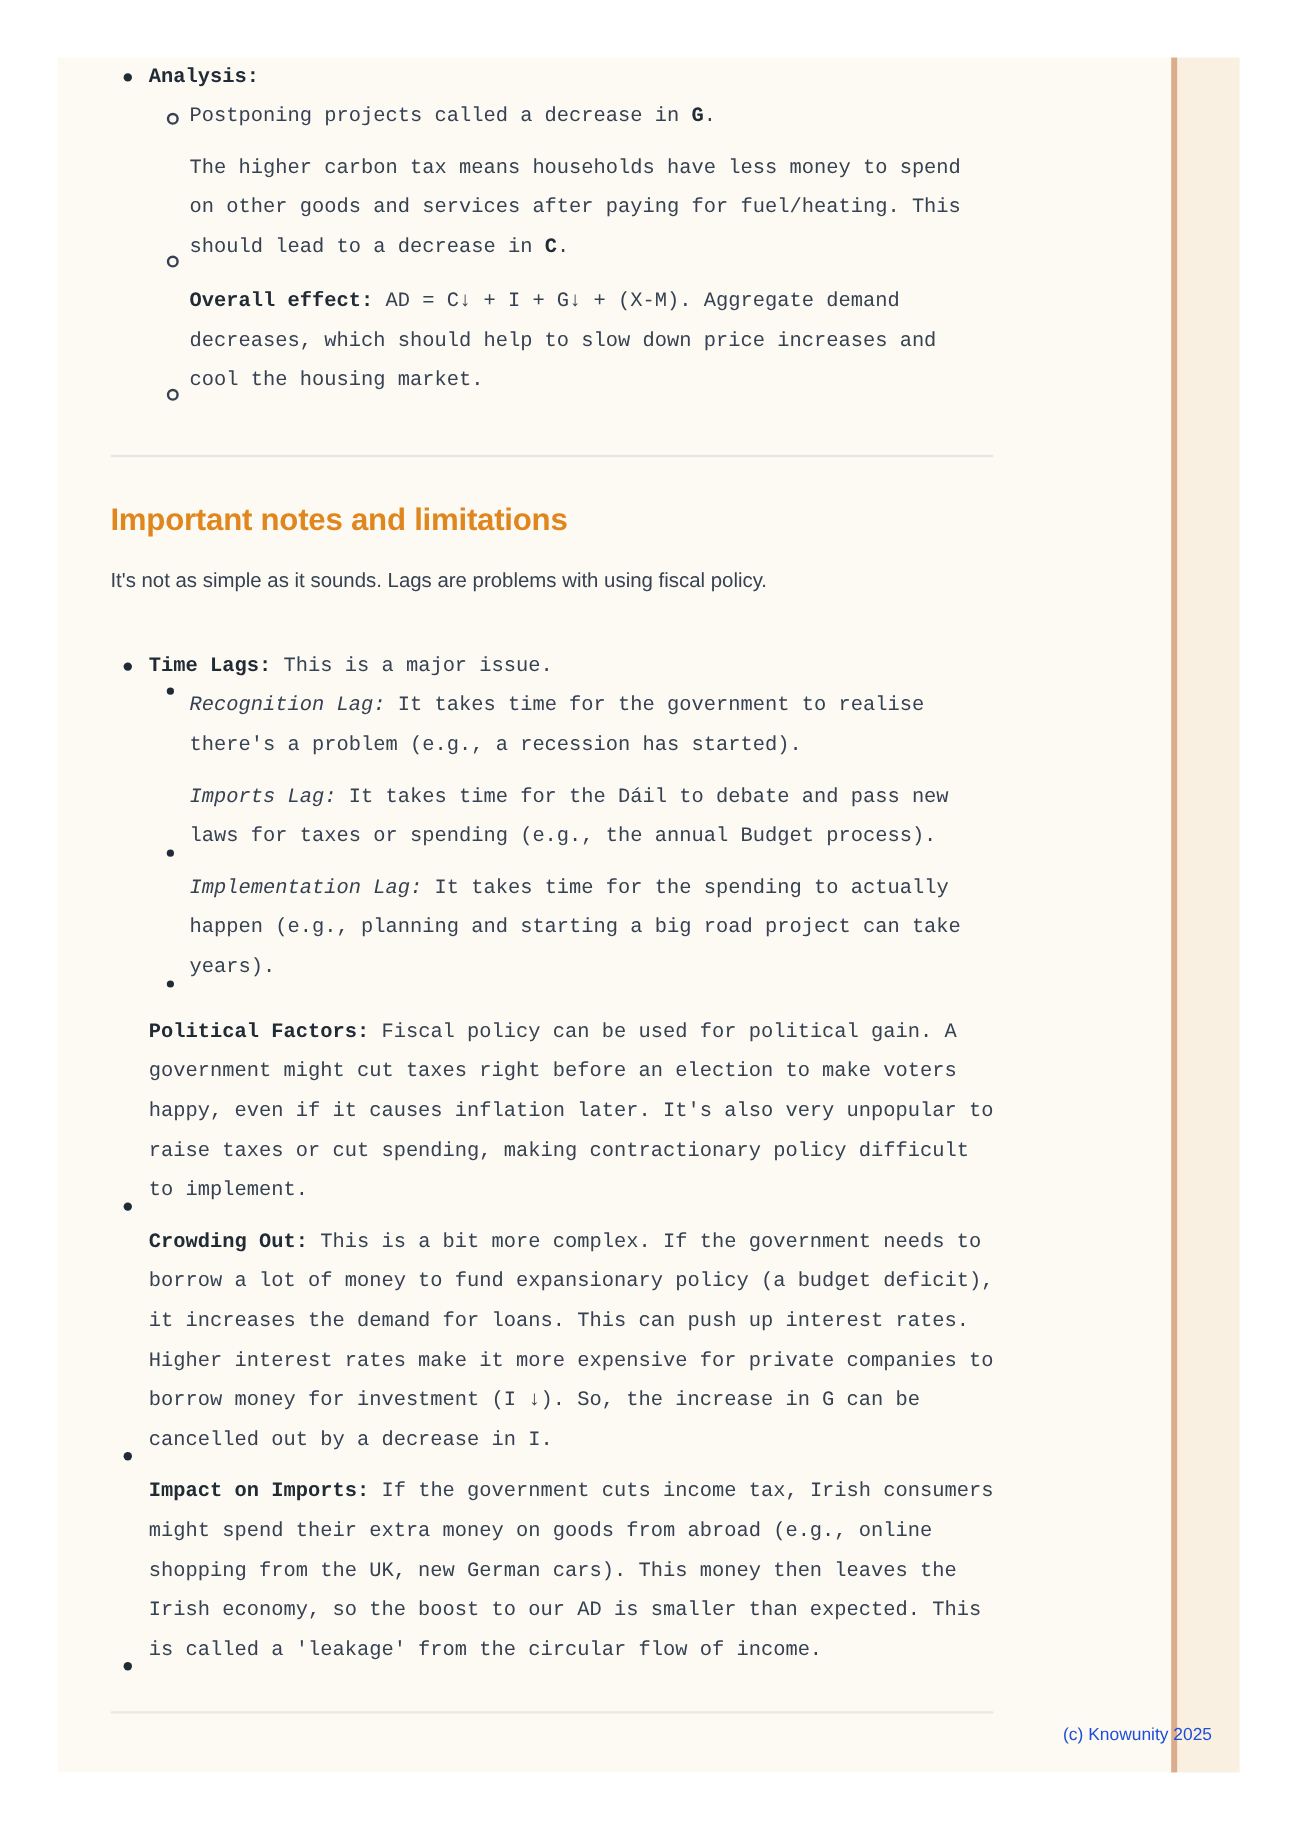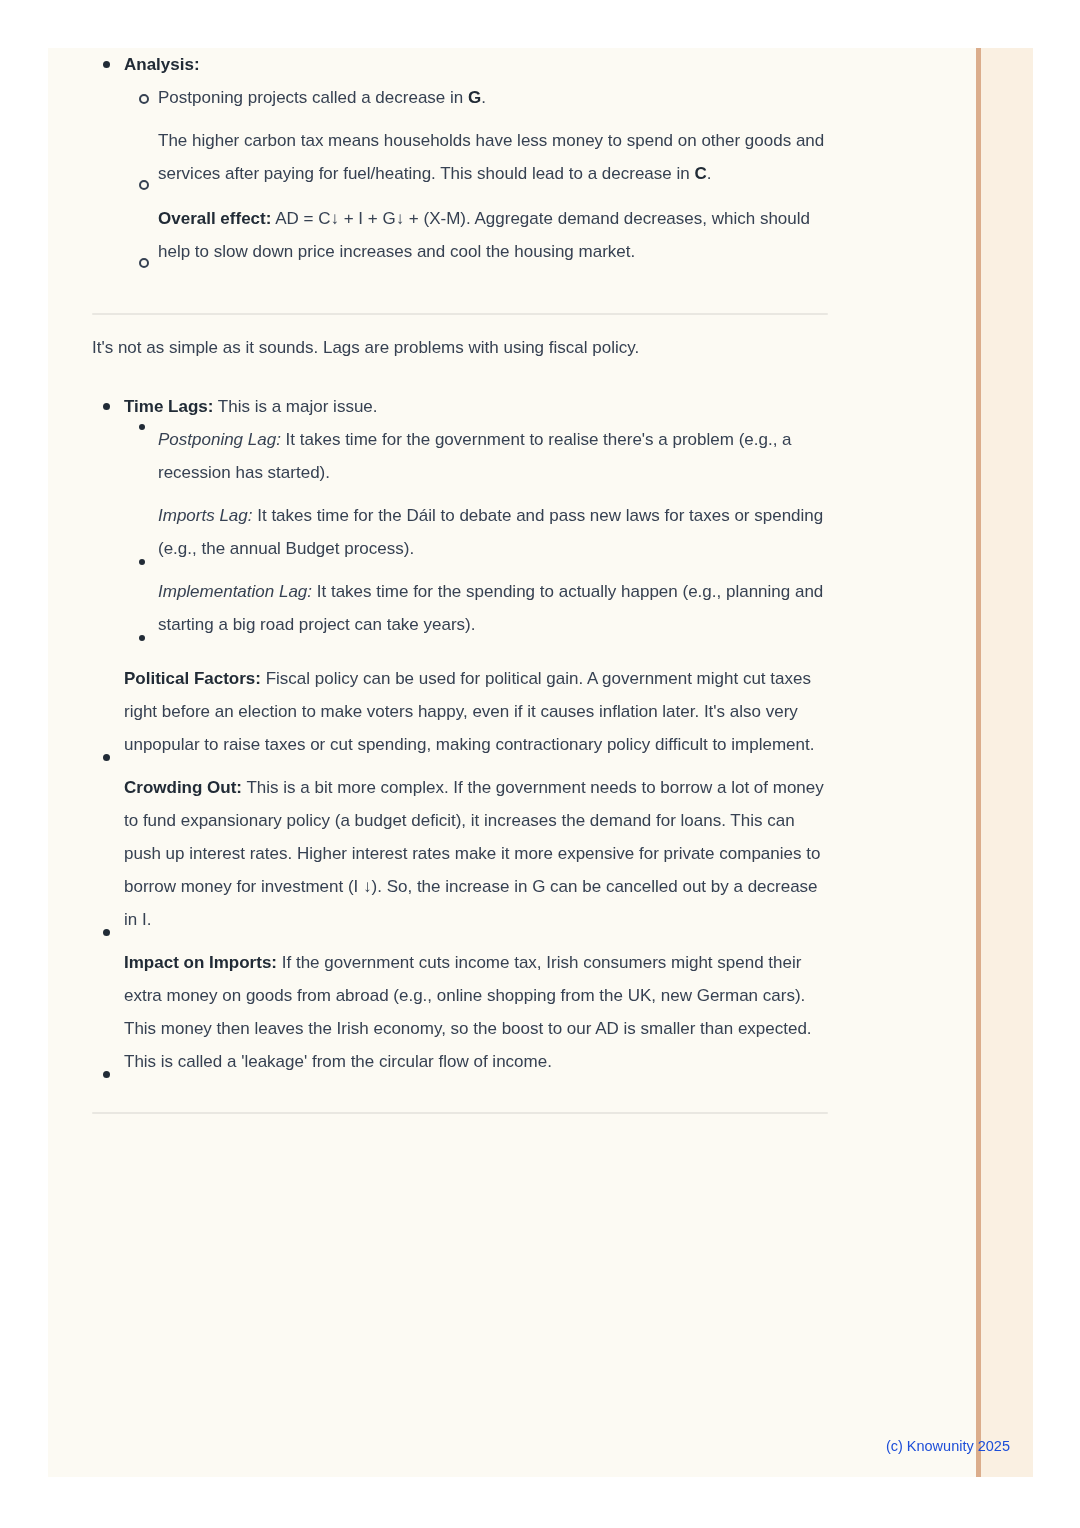--- a/index.html
+++ b/index.html
@@ -27,21 +27,21 @@
   .content {
     position: absolute;
     left: 44px; top: 0;
     width: 736px;
     font-size: 17px;
     line-height: 33px;
   }
   b, .bold { font-weight: bold; color: #212B36; }
   .ital { font-style: italic; }
 
-  ul.blist { list-style: none; margin: 0; padding: 0; }
+  ul.blist { list-style: none; margin: 0; padding: 0; font-family: Liberation Mono, monospace; }
   li.row { display: flex; align-items: flex-start; }
   li.row + li.row { margin-top: 10px; align-items: flex-end; }
   .marker {
     flex: 0 0 32px;
     display: flex;
     justify-content: flex-start;
   }
   .marker-inner { margin-left: 11px; margin-top: 13px; }
   .dot  { width: 7px; height: 7px; border-radius: 50%; background: #212B36; }
   .ring { width: 6px; height: 6px; border-radius: 50%; border: 2px solid #364152; background: transparent; }
@@ -61,21 +61,21 @@
   }
   h2.section {
     margin: 34px 0 0 0;
     font-size: 26px;
     line-height: 36px;
     font-weight: bold;
     color: #E0861F;
     letter-spacing: -0.2px;
   }
   p.intro { margin: 16px 0 0 0; }
-  ul.notes { margin-top: 26px; }
+  ul.notes { margin-top: 39px; }
 
   .footer {
     position: absolute;
     top: 1436px; right: 70px;
     font-size: 14.5px;
     line-height: 20px;
     color: #1d4ed8;
     z-index: 3;
   }
 </style>
@@ -112,35 +112,36 @@
                 </span>
               <span class="itext"><span class="bold">Overall effect:</span><span> AD = C↓ + I + G↓ + (X-M). Aggregate demand decreases, which should help to slow down price increases and cool the housing market.</span></span>
             </li>
           </ul>
         </span>
       </li>
     </ul>
 
     <div class="hr"></div>
 
+    <h2 class="section">Important notes and limitations</h2>
 
     <p class="intro">It's not as simple as it sounds. Lags are problems with using fiscal policy.</p>
 
     <ul class="blist notes">
       <li class="row">
         <span class="marker">
             <span class="marker-inner dot"></span>
           </span>
         <span class="itext"><span class="bold">Time Lags:</span><span> This is a major issue.</span>
           <ul class="sub">
             <li class="row">
               <span class="marker">
                   <span class="marker-inner dot-sm"></span>
                 </span>
-              <span class="itext"><span class="ital">Postponing Lag:</span><span> It takes time for the government to realise there's a problem (e.g., a recession has started).</span></span>
+              <span class="itext"><span class="ital">Recognition Lag:</span><span> It takes time for the government to realise there's a problem (e.g., a recession has started).</span></span>
             </li>
             <li class="row">
               <span class="marker">
                   <span class="marker-inner dot-sm"></span>
                 </span>
               <span class="itext"><span class="ital">Imports Lag:</span><span> It takes time for the Dáil to debate and pass new laws for taxes or spending (e.g., the annual Budget process).</span></span>
             </li>
             <li class="row">
               <span class="marker">
                   <span class="marker-inner dot-sm"></span>

